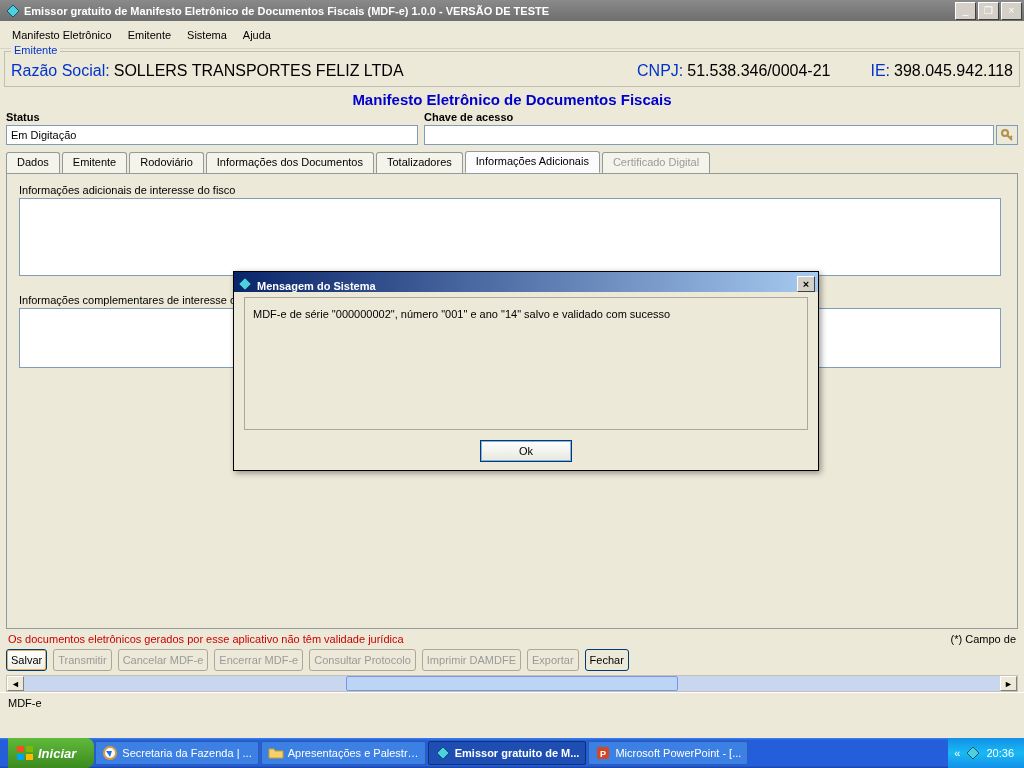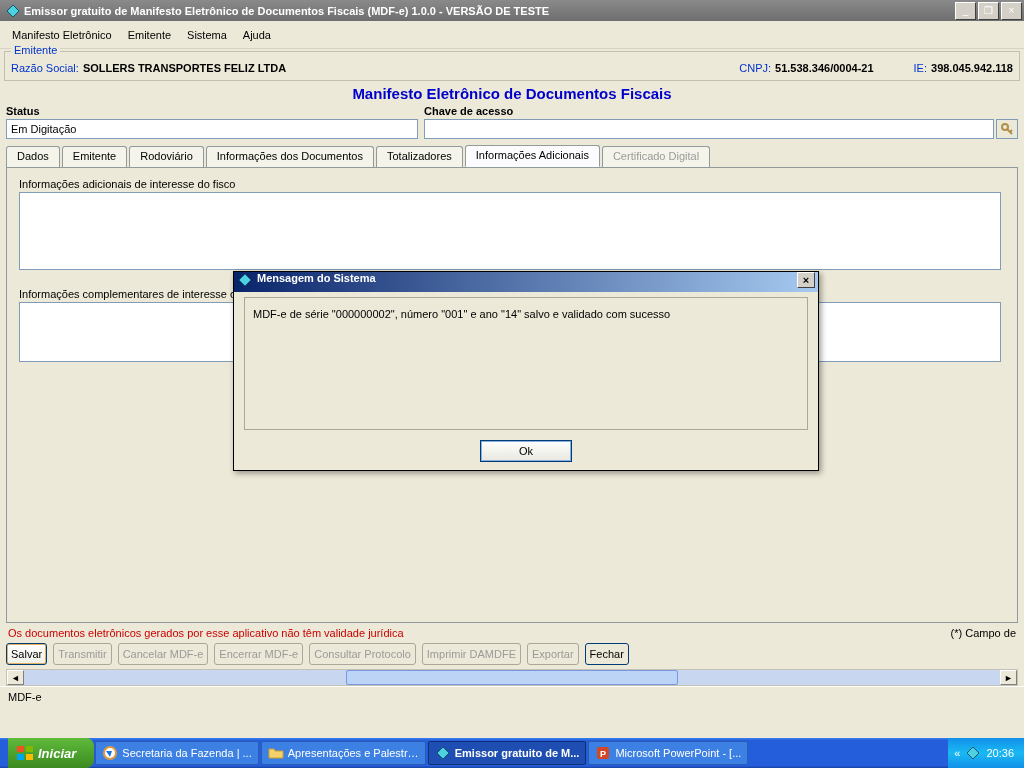--- a/index.html
+++ b/index.html
@@ -12,23 +12,23 @@
 .winbtns { display: flex; }
 .winbtn { width: 21px; height: 18px; background: #d4d0c8; border: 1px solid #fff; border-right-color:#404040; border-bottom-color:#404040; margin-left: 2px; display:flex; align-items:center; justify-content:center; font-size:10px; font-family: Marlett, Arial; cursor:default; }
 
 
 .menubar { height: 28px; background: #ece9d8; display: flex; align-items: center; padding: 12px 4px; border-bottom: 1px solid #d6d3c6;}
 .menu-item { padding: 2px 8px; cursor: default; }
 
 
 .groupbox { border: 1px solid #c0c0b0; margin: 2px 4px; position: relative; padding: 10px 6px 6px 6px; }
 .groupbox .legend { position: absolute; top: -8px; left: 6px; background: #ece9d8; color: #0033cc; padding: 0 3px; font-size: 11px; }
-.emit-row { display: flex; align-items: center; font-size: 11px; }
+.emit-row { display: flex; align-items: center; font-size: 16px; }
 .emit-row .lbl { color: #0033cc; margin-right: 4px; }
-.emit-row .val { color: #000; font-weight: bold; }
+.emit-row .val { color: #000; }
 .emit-row .spacer { flex: 1; }
 
 
 .page-heading { text-align: center; color: #0000cc; font-weight: bold; font-size: 15px; padding: 2px 0 1px 0; }
 
 
 .info-row { display: flex; padding: 0 6px; gap: 6px; }
 .info-col { display: flex; flex-direction: column; }
 .info-col .hdr { font-weight: bold; font-size: 11px; padding: 2px 0; }
 .sunken-field { background: #fff; border: 1px solid #7f9db9; height: 20px; padding: 2px 4px; font-size: 11px; display:flex; align-items:center; }
@@ -58,21 +58,21 @@
 .hscroll .arrow { width:17px; height:15px; background:#ece9d8; border:1px solid #fff; border-right-color:#808080; border-bottom-color:#808080; display:flex; align-items:center; justify-content:center; font-size:9px; }
 .hscroll .track { flex:1; background: #c8d6ef; height:15px; position:relative; }
 .hscroll .thumb { position:absolute; left:33%; width:34%; top:0; bottom:0; background:#bcd4f6; border:1px solid #7a96df; border-radius:2px; }
 
 
 .app-status { height: 20px; border-top: 1px solid #fff; background:#ece9d8; padding: 2px 8px; font-size:11px; display:flex; align-items:center;}
 
 
 .modal-backdrop { position: absolute; left:0; top:0; right:0; bottom:0; pointer-events:none; }
 .dialog { position:absolute; left:233px; top:271px; width:586px; height:200px; background:#ece9d8; border:1px solid #000; box-shadow: 2px 2px 6px rgba(0,0,0,0.4); pointer-events:auto; }
-.dialog .dlg-title { height: 20px; background: linear-gradient(to right,#0a246a,#a6caf0); color:#fff; display:flex; align-items:flex-start; padding:0 3px; font-weight:bold; font-size:11px;}
+.dialog .dlg-title { height: 20px; background: linear-gradient(to right,#0a246a,#a6caf0); color:#fff; display:flex; align-items:flex-end; padding:0 3px; font-weight:bold; font-size:11px;}
 .dialog .dlg-title .dlg-icon { width:16px; height:16px; margin-right:4px; display:inline-flex; align-items:center; justify-content:center;}
 .dialog .dlg-title .spacer { flex:1; }
 .dialog .dlg-close { width:18px; height:16px; background:#d4d0c8; border:1px solid #fff; border-right-color:#404040; border-bottom-color:#404040; display:flex; align-items:center; justify-content:center; font-size:11px; color:#000;}
 .dialog .dlg-body { position:absolute; top:25px; left:10px; right:10px; bottom:40px; background:#ece9d8; border:1px solid #aca899; padding:10px 8px; font-size:11px;}
 .dialog .dlg-buttons { position:absolute; left:0; right:0; bottom:8px; display:flex; justify-content:center; }
 .dlg-ok { width:92px; height:22px; border:1px solid #003c74; background:linear-gradient(#fefefe,#e8e8e0); box-shadow: inset 0 0 0 1px #88aee6; font-size:11px; display:flex; align-items:center; justify-content:center;}
 
 
 .taskbar { position:absolute; left:0; right:0; bottom:0; height:30px; background: linear-gradient(#3a81ee,#245edb 8%,#245edb 92%,#1941a5); display:flex; align-items:center; }
 .start-btn { height:30px; background: linear-gradient(#5fba3b,#3c8a1f); color:#fff; font-weight:bold; font-style:italic; font-size:13px; padding: 0 18px 0 8px; display:flex; align-items:center; border-radius:0 8px 8px 0; gap:4px;margin-left:8px; }

